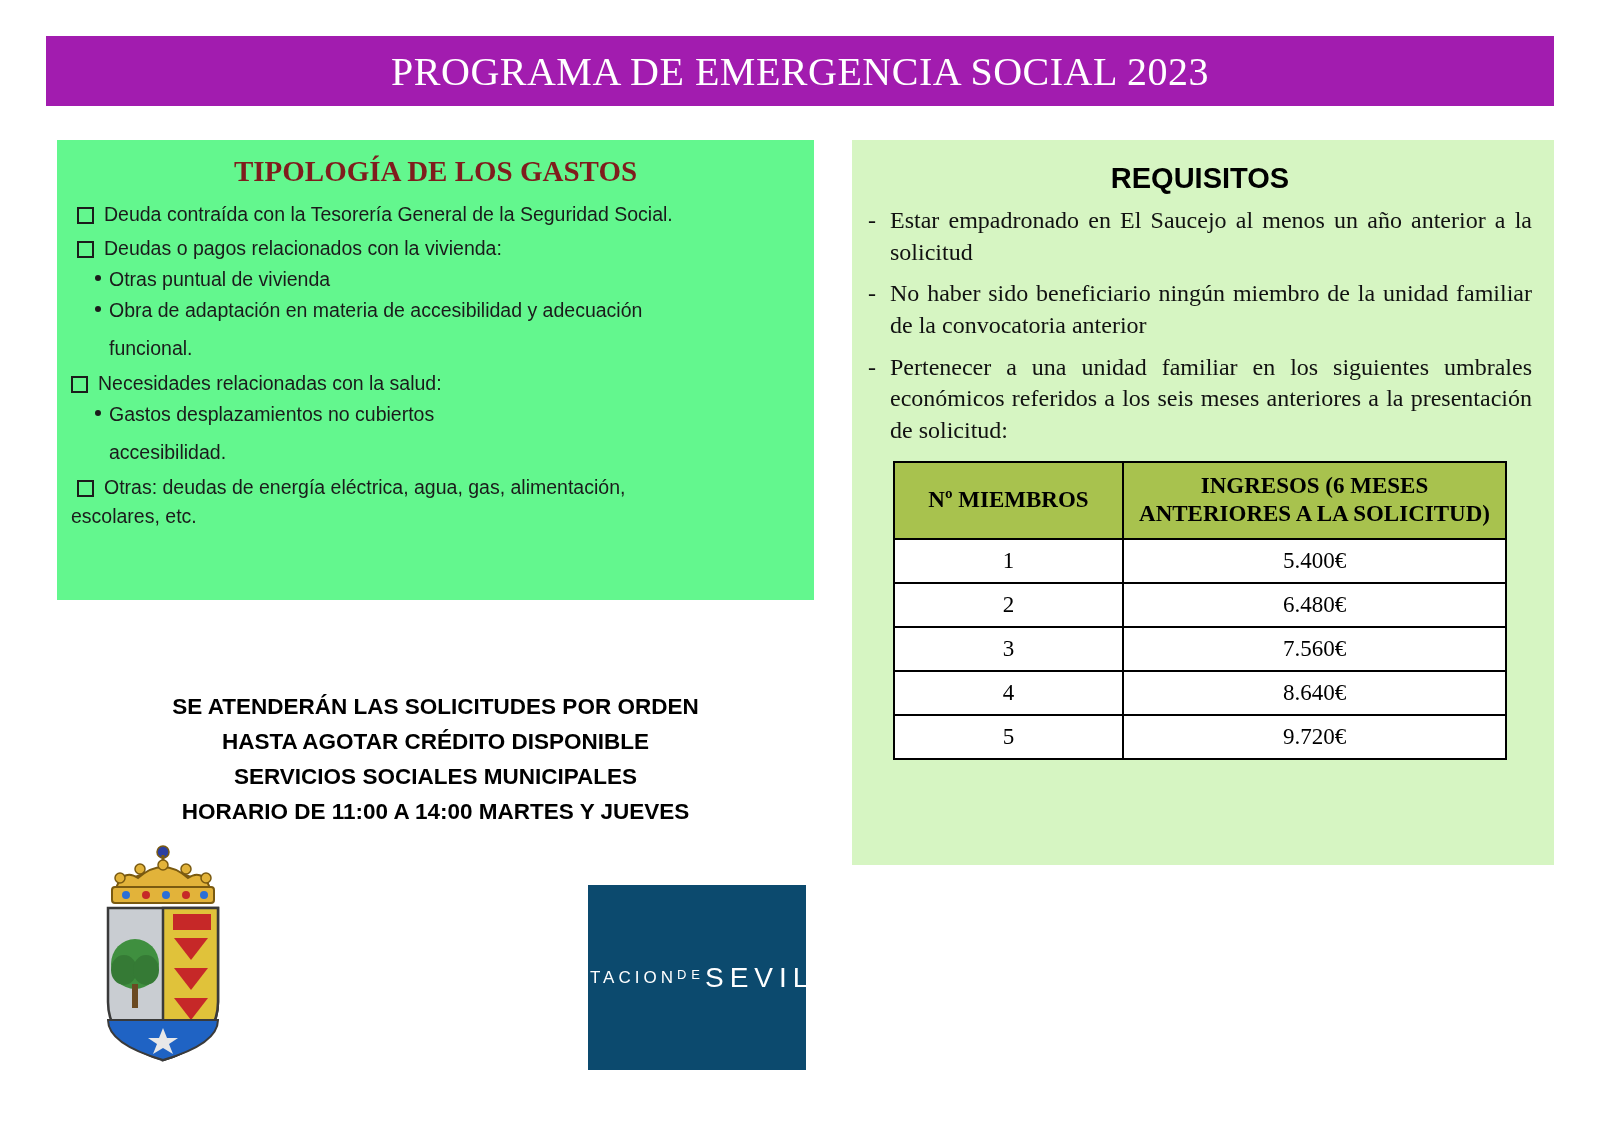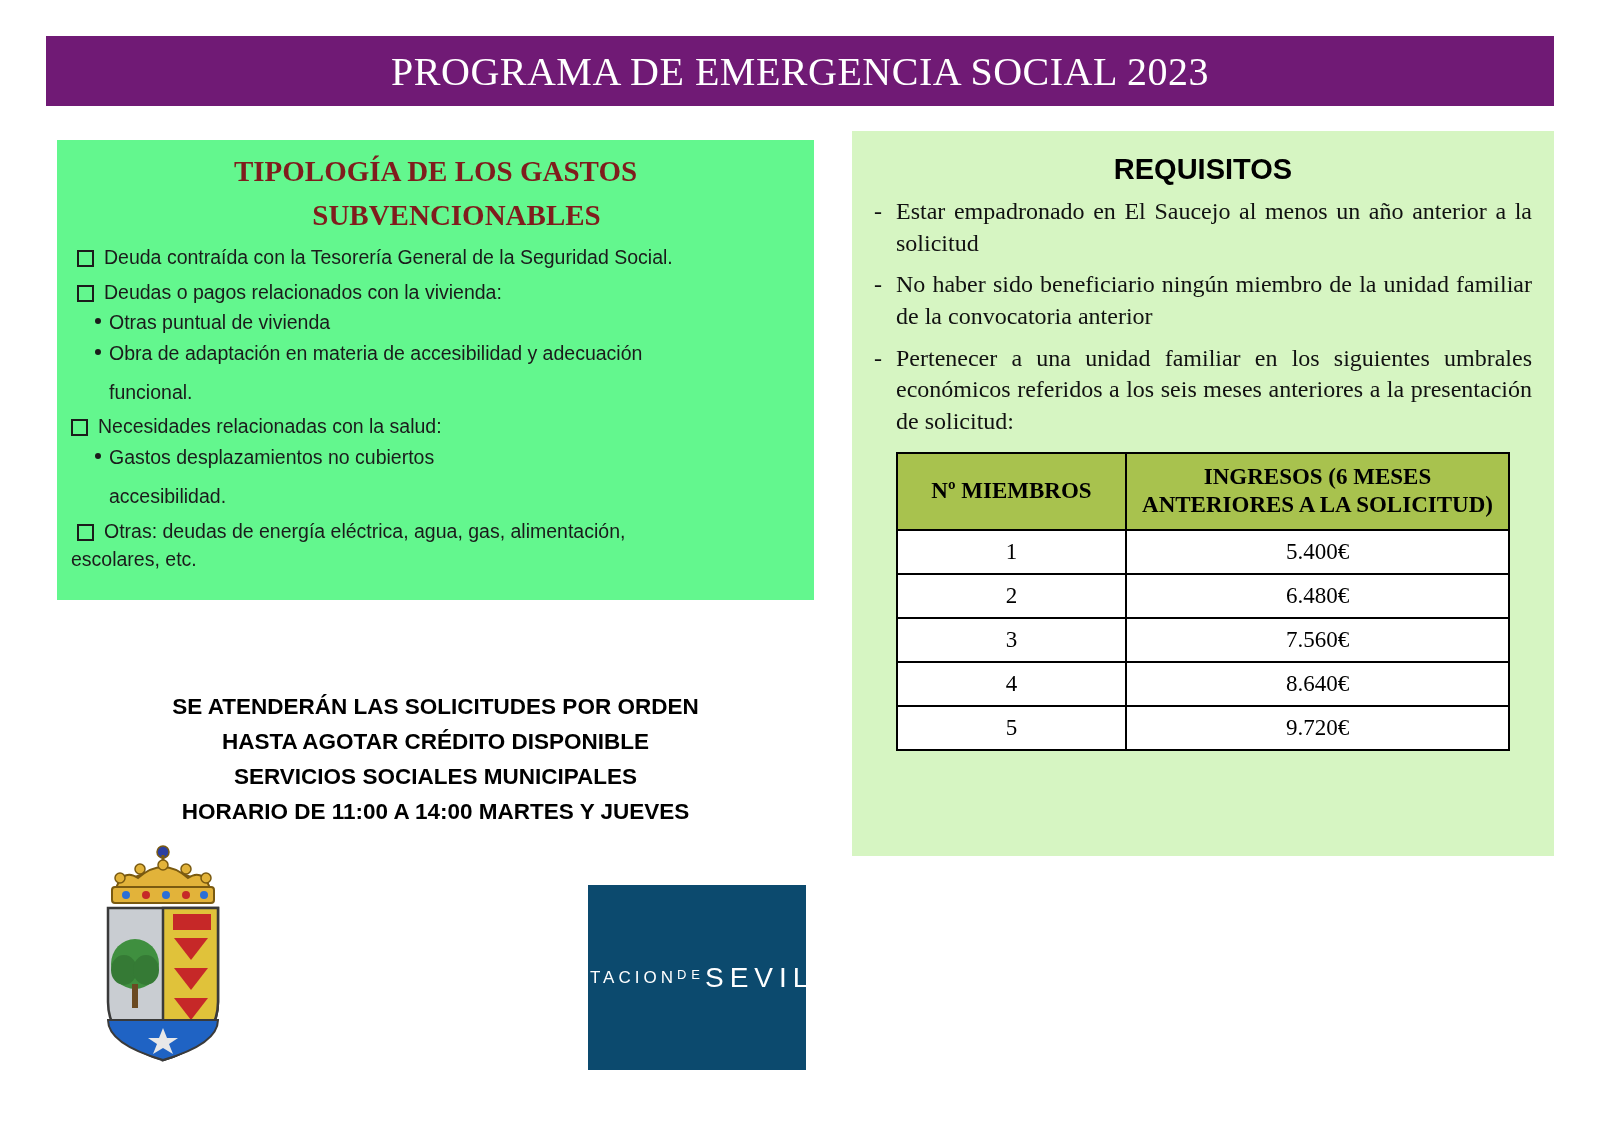--- a/index.html
+++ b/index.html
@@ -15,21 +15,21 @@
     overflow: hidden;
   }
 
   
   .title-banner {
     position: absolute;
     left: 46px;
     top: 36px;
     width: 1508px;
     height: 70px;
-    background: #701a75;
+    background: #a21caf;
     display: flex;
     align-items: center;
     justify-content: center;
   }
   .title-banner .title-text {
     font-family: "Liberation Serif", serif;
     font-size: 40px;
     color: #ffffff;
     letter-spacing: 0.5px;
     white-space: nowrap;
@@ -163,26 +163,26 @@
   .dip-logo .dip-sev {
     font-size: 28px;
     letter-spacing: 6px;
     color: #ffffff;
   }
 
   
   .right-panel {
     position: absolute;
     left: 852px;
-    top: 131px;
+    top: 140px;
     width: 702px;
     height: 725px;
     background: #d6f5c2;
     box-sizing: border-box;
-    padding: 22px 22px 10px 22px;
+    padding: 22px 22px 10px 16px;
   }
   .right-panel h2 {
     margin: 0 0 8px 0;
     text-align: center;
     font-size: 29px;
     font-weight: bold;
     color: #000;
     font-family: "Liberation Sans", sans-serif;
   }
   .req-item {
@@ -233,21 +233,20 @@
 </head>
 <body>
 
 <div class="title-banner">
   <span class="title-text">PROGRAMA DE EMERGENCIA SOCIAL 2023</span>
 </div>
 
 <div class="left-panel">
   <h2>
     <span>TIPOLOGÍA DE LOS GASTOS</span>
-    <span class="l2">SUBVENCIONABLES</span>
   </h2>
 
   <div class="bullet-line">
     <span class="sq"></span>
     <span class="txt">Deuda contraída con la Tesorería General de la Seguridad Social.</span>
   </div>
 
   <div class="bullet-line">
     <span class="sq"></span>
     <span class="txt">Deudas o pagos relacionados con la vivienda:</span>

